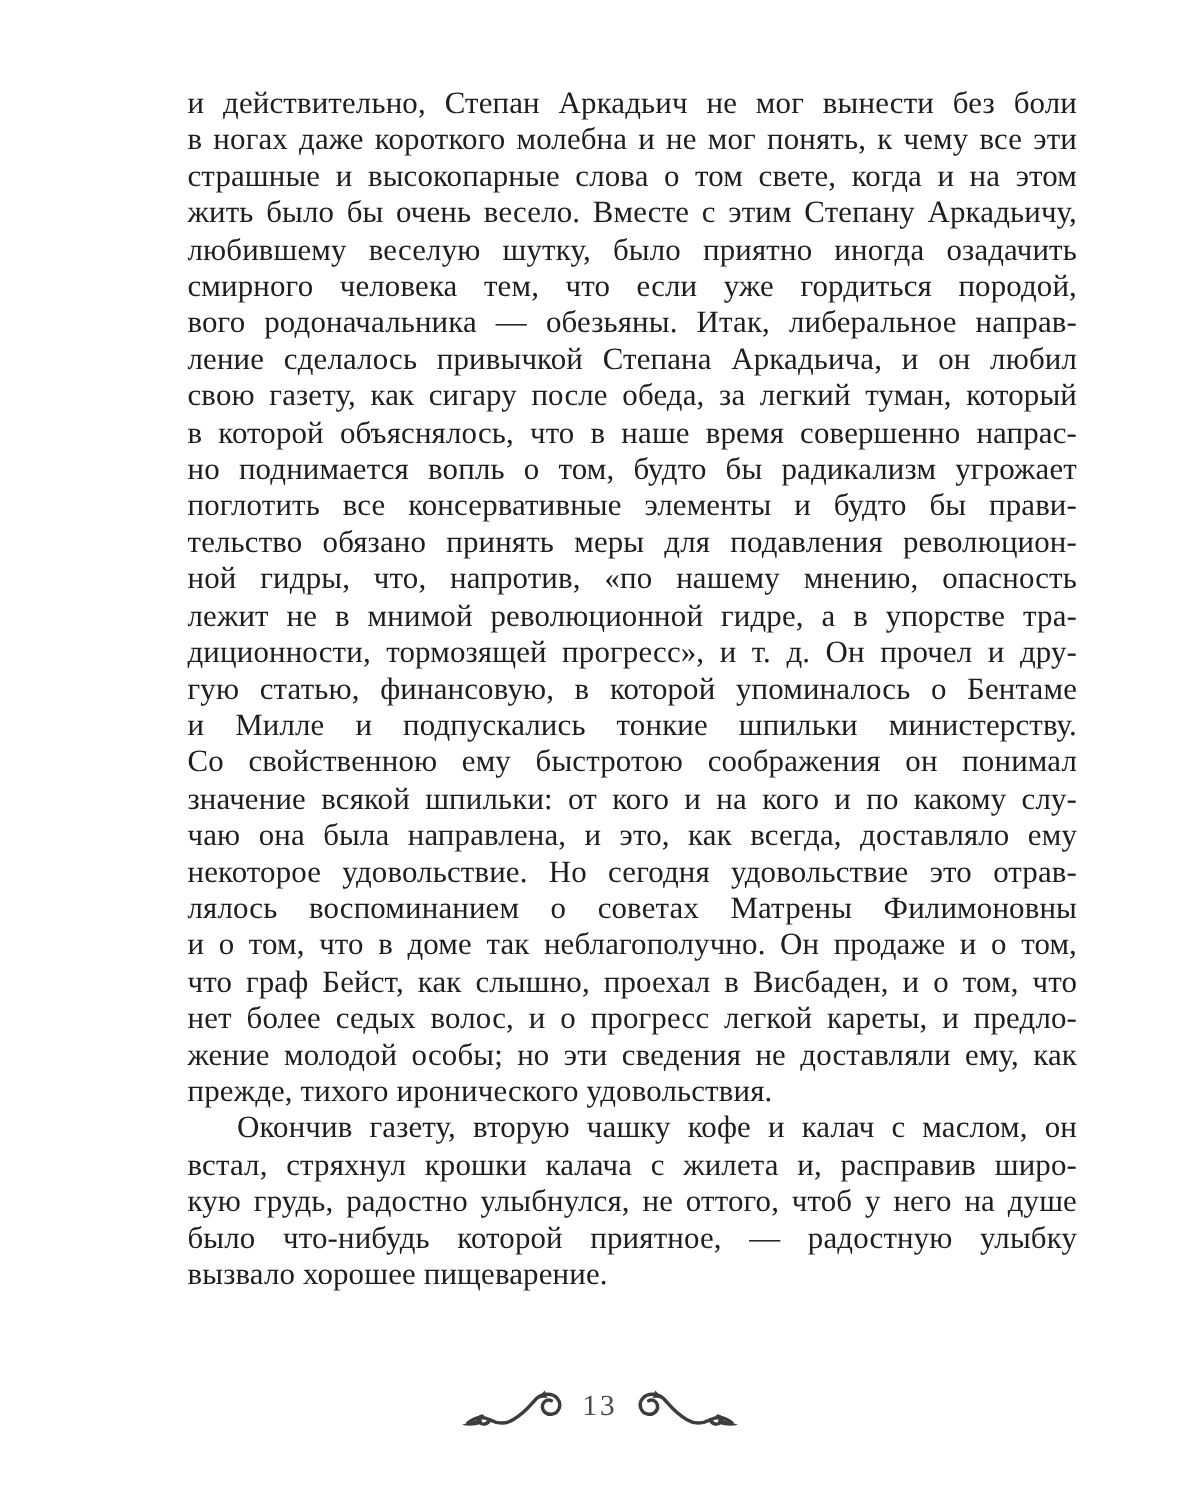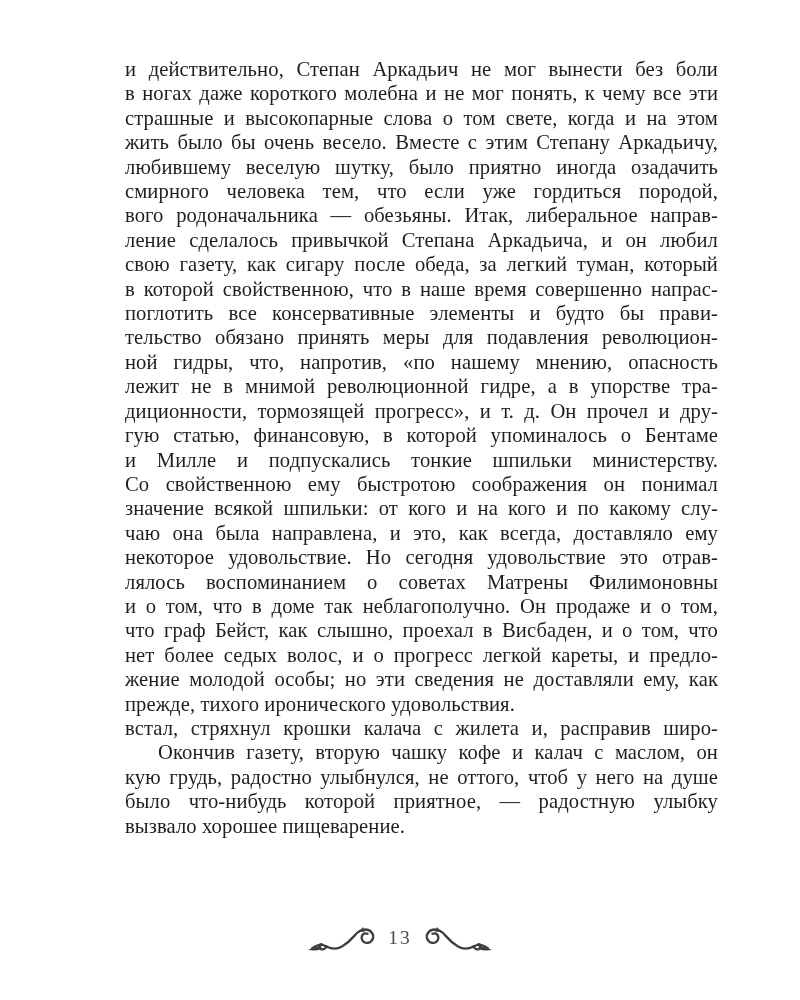--- a/index.html
+++ b/index.html
@@ -75,40 +75,41 @@
   <main class="text-block">
       <div class="line">и действительно, Степан Аркадьич не мог вынести без боли</div>
       <div class="line">в ногах даже короткого молебна и не мог понять, к чему все эти</div>
       <div class="line">страшные и высокопарные слова о том свете, когда и на этом</div>
       <div class="line">жить было бы очень весело. Вместе с этим Степану Аркадьичу,</div>
       <div class="line">любившему веселую шутку, было приятно иногда озадачить</div>
       <div class="line">смирного человека тем, что если уже гордиться породой,</div>
       <div class="line">вого родоначальника — обезьяны. Итак, либеральное направ-</div>
       <div class="line">ление сделалось привычкой Степана Аркадьича, и он любил</div>
       <div class="line">свою газету, как сигару после обеда, за легкий туман, который</div>
-      <div class="line">в которой свойственною, что в наше время совершенно напрас-</div>
+      <div class="line">в которой объяснялось, что в наше время совершенно напрас-</div>
+      <div class="line">но поднимается вопль о том, будто бы радикализм угрожает</div>
       <div class="line">поглотить все консервативные элементы и будто бы прави-</div>
       <div class="line">тельство обязано принять меры для подавления революцион-</div>
       <div class="line">ной гидры, что, напротив, «по нашему мнению, опасность</div>
       <div class="line">лежит не в мнимой революционной гидре, а в упорстве тра-</div>
       <div class="line">диционности, тормозящей прогресс», и т. д. Он прочел и дру-</div>
       <div class="line">гую статью, финансовую, в которой упоминалось о Бентаме</div>
       <div class="line">и Милле и подпускались тонкие шпильки министерству.</div>
       <div class="line">Со свойственною ему быстротою соображения он понимал</div>
       <div class="line">значение всякой шпильки: от кого и на кого и по какому слу-</div>
       <div class="line">чаю она была направлена, и это, как всегда, доставляло ему</div>
       <div class="line">некоторое удовольствие. Но сегодня удовольствие это отрав-</div>
       <div class="line">лялось воспоминанием о советах Матрены Филимоновны</div>
       <div class="line">и о том, что в доме так неблагополучно. Он продаже и о том,</div>
       <div class="line">что граф Бейст, как слышно, проехал в Висбаден, и о том, что</div>
       <div class="line">нет более седых волос, и о прогресс легкой кареты, и предло-</div>
       <div class="line">жение молодой особы; но эти сведения не доставляли ему, как</div>
       <div class="line end">прежде, тихого иронического удовольствия.</div>
+      <div class="line indent">Окончив газету, вторую чашку кофе и калач с маслом, он</div>
       <div class="line">встал, стряхнул крошки калача с жилета и, расправив широ-</div>
-      <div class="line indent">Окончив газету, вторую чашку кофе и калач с маслом, он</div>
       <div class="line">кую грудь, радостно улыбнулся, не оттого, чтоб у него на душе</div>
       <div class="line">было что-нибудь которой приятное, — радостную улыбку</div>
       <div class="line end">вызвало хорошее пищеварение.</div>
     </main>
 
   <footer class="page-footer">
     <svg class="ornament left" width="74" height="28">
       <use href="#flourish"></use>
     </svg>
     <span class="pagenum">13</span>

